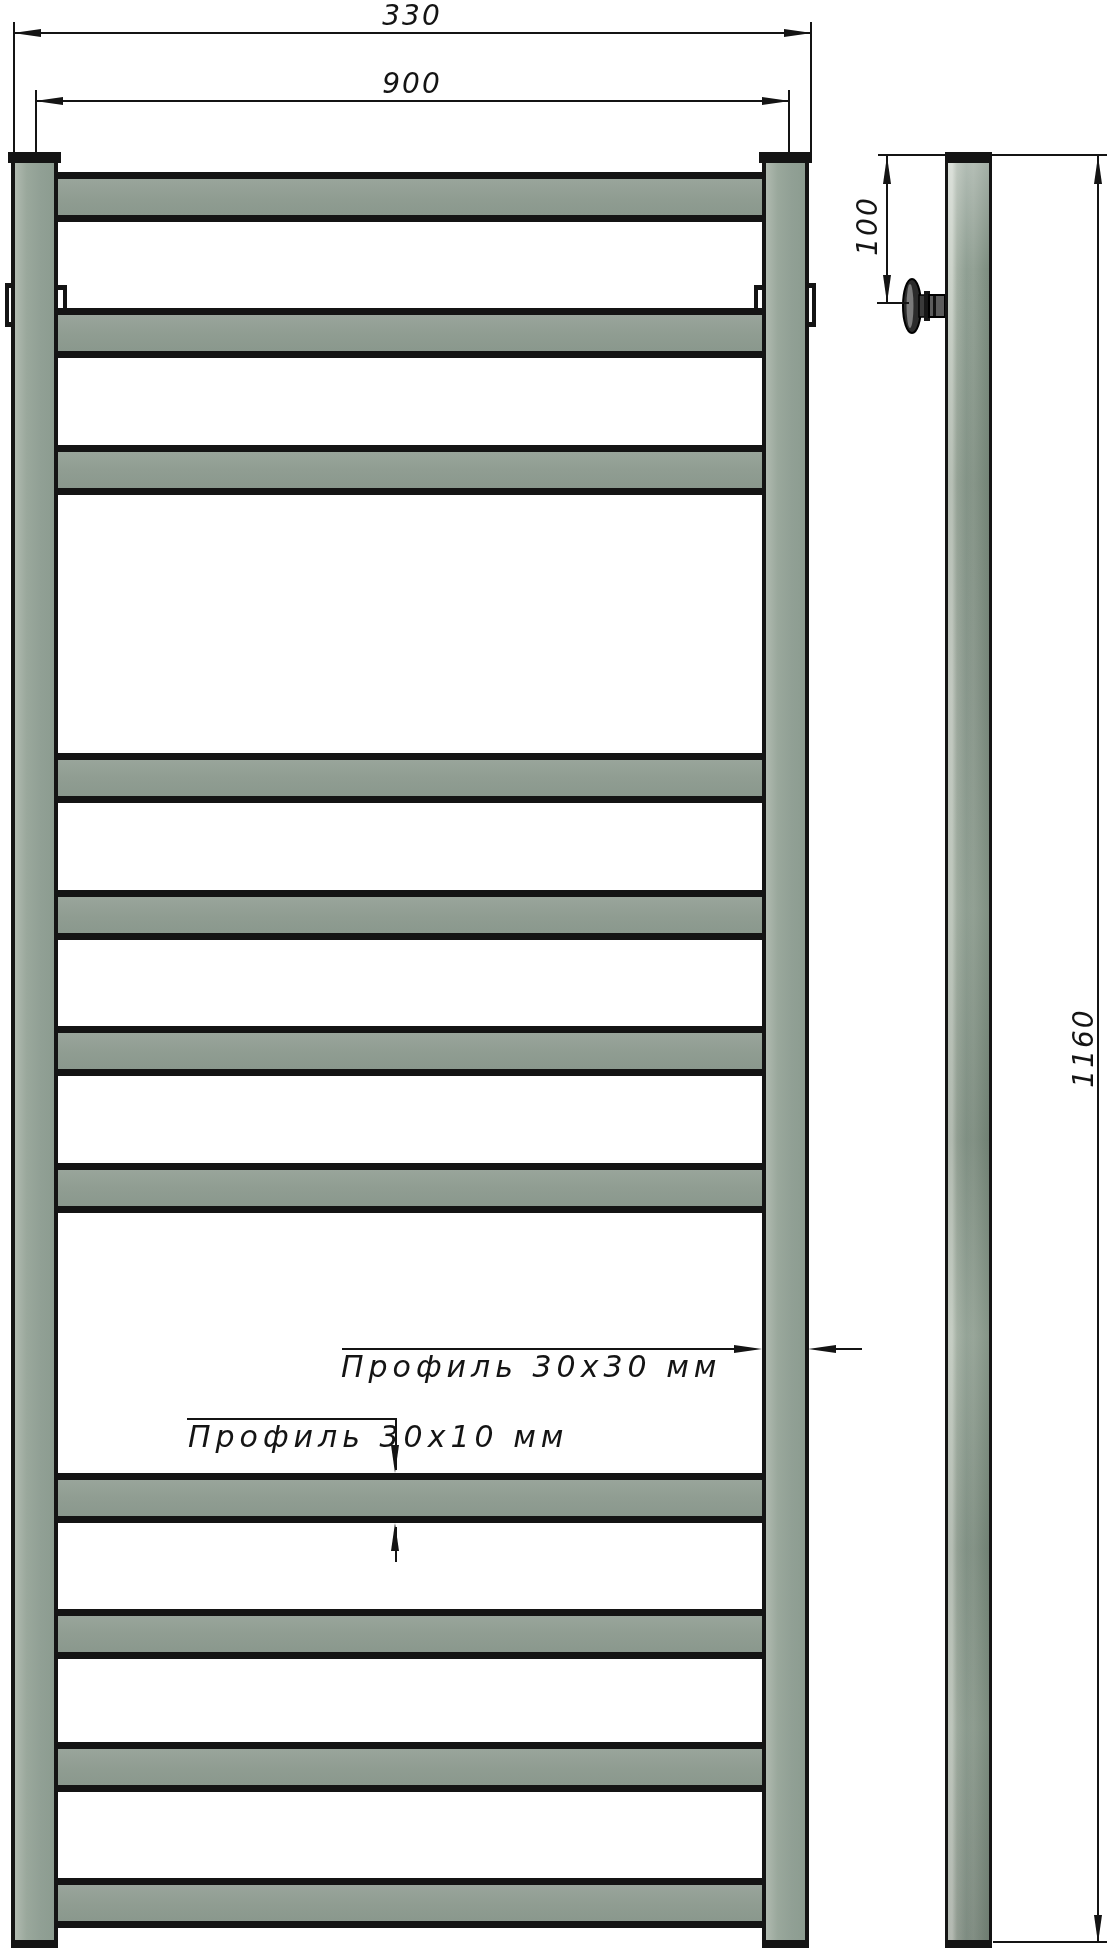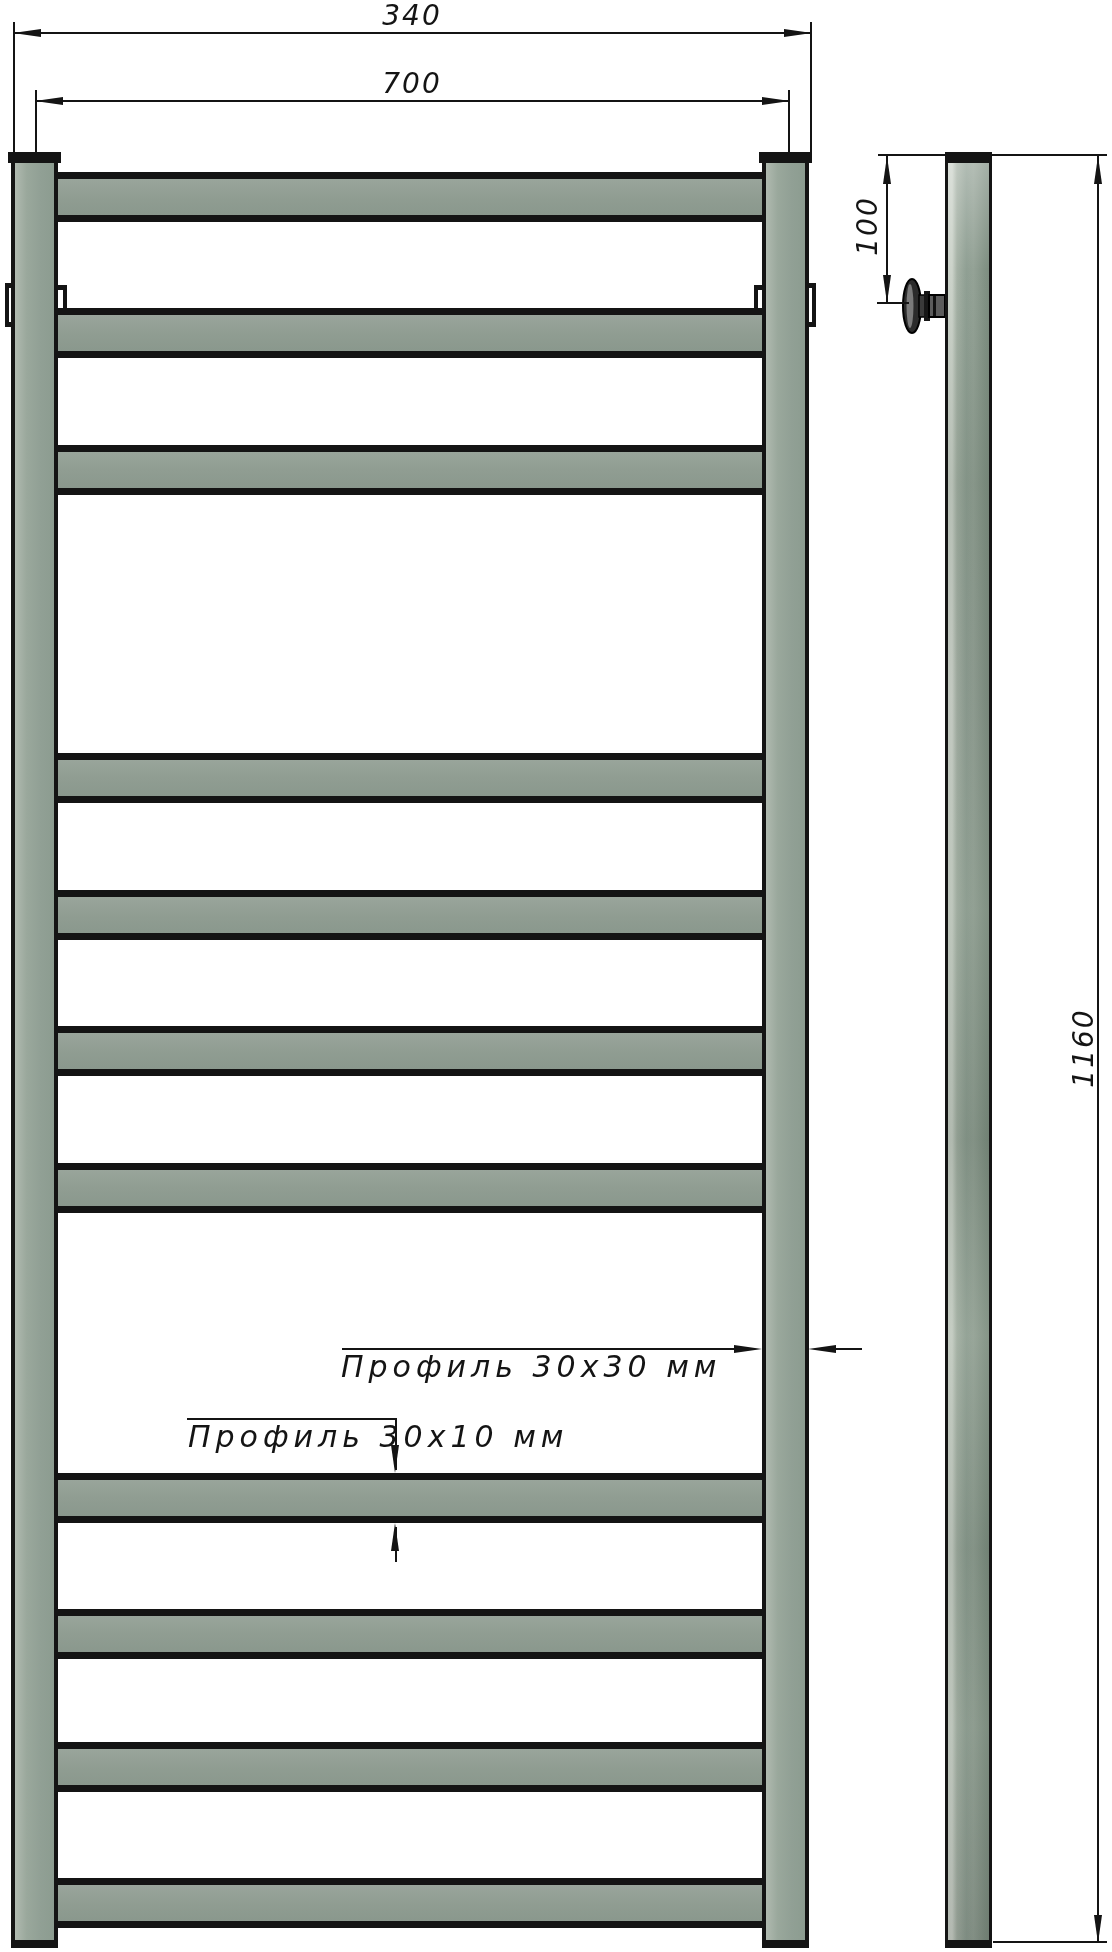--- a/index.html
+++ b/index.html
@@ -85,30 +85,30 @@
     <div class="cap-top" style="left:759px;"></div>
     <div class="cap-bottom" style="left:11px;"></div>
     <div class="cap-bottom" style="left:762px;"></div>
 
     <div class="bracket" style="left:5px;top:283px;width:9px;height:44px;border-left:4px solid var(--ink);border-top:5px solid var(--ink);border-bottom:5px solid var(--ink);"></div>
     <div class="bracket" style="left:58px;top:285px;width:9px;height:24px;border-right:4px solid var(--ink);border-top:5px solid var(--ink);"></div>
     <div class="bracket" style="left:807px;top:283px;width:9px;height:44px;border-right:4px solid var(--ink);border-top:5px solid var(--ink);border-bottom:5px solid var(--ink);"></div>
     <div class="bracket" style="left:754px;top:285px;width:9px;height:24px;border-left:4px solid var(--ink);border-top:5px solid var(--ink);"></div>
 
     <div>
-      <div class="dim-text" style="left:412px;top:2px;">340</div>
+      <div class="dim-text" style="left:412px;top:2px;">330</div>
       <div class="hline" style="left:13px;top:32px;width:799px;"></div>
       <div class="arrow left" style="left:13px;top:29px;"></div>
       <div class="arrow right" style="left:784px;top:29px;"></div>
       <div class="vline" style="left:13px;top:22px;height:130px;"></div>
       <div class="vline" style="left:810px;top:22px;height:130px;"></div>
     </div>
 
     <div>
-      <div class="dim-text" style="left:412px;top:70px;">700</div>
+      <div class="dim-text" style="left:412px;top:70px;">900</div>
       <div class="hline" style="left:35px;top:100px;width:755px;"></div>
       <div class="arrow left" style="left:35px;top:97px;"></div>
       <div class="arrow right" style="left:762px;top:97px;"></div>
       <div class="vline" style="left:35px;top:90px;height:62px;"></div>
       <div class="vline" style="left:788px;top:90px;height:62px;"></div>
     </div>
 
     <div>
       <div class="callout-text" style="left:341px;top:1308px;">Профиль 30х30 мм</div>
       <div class="hline" style="left:342px;top:1348px;width:396px;"></div>

